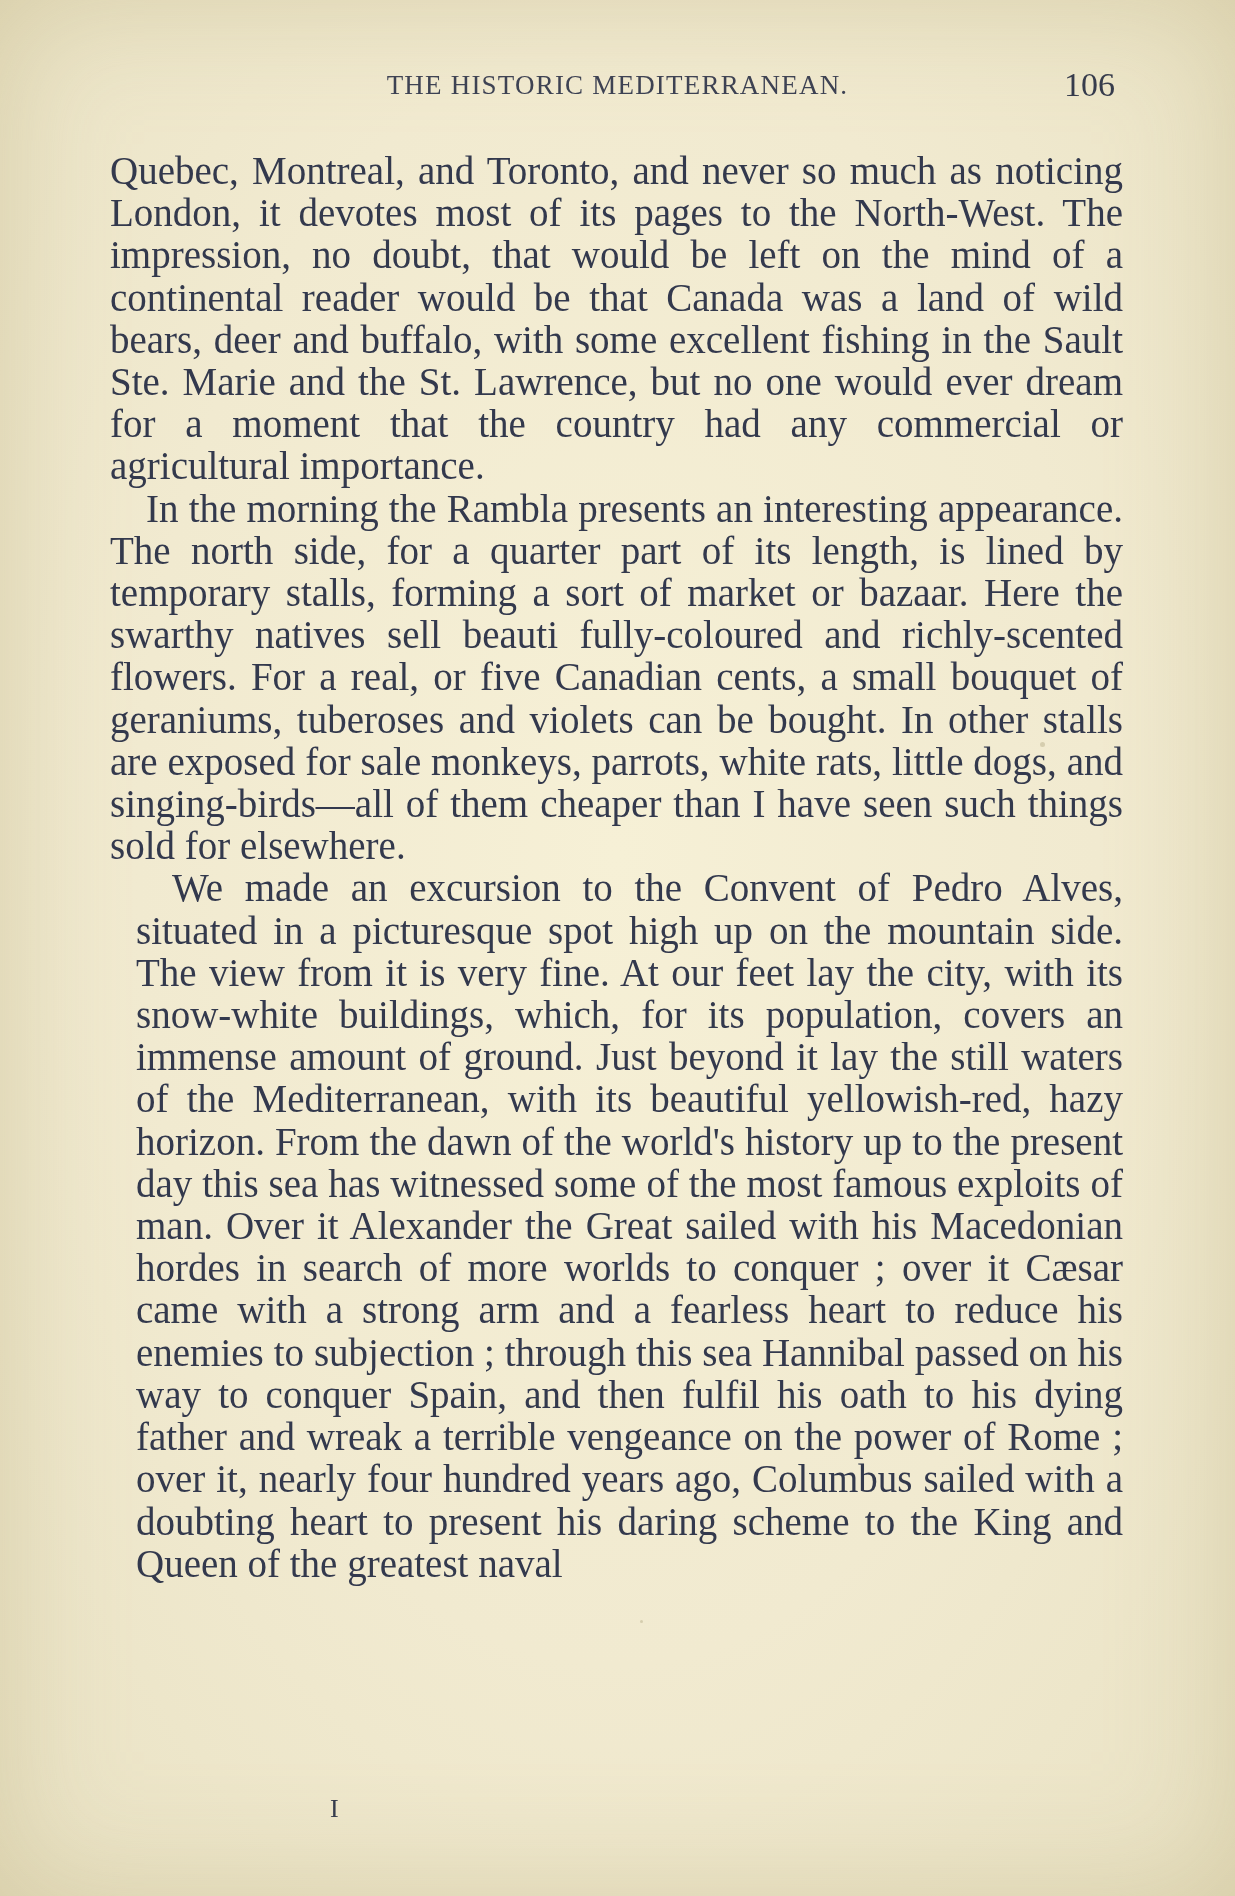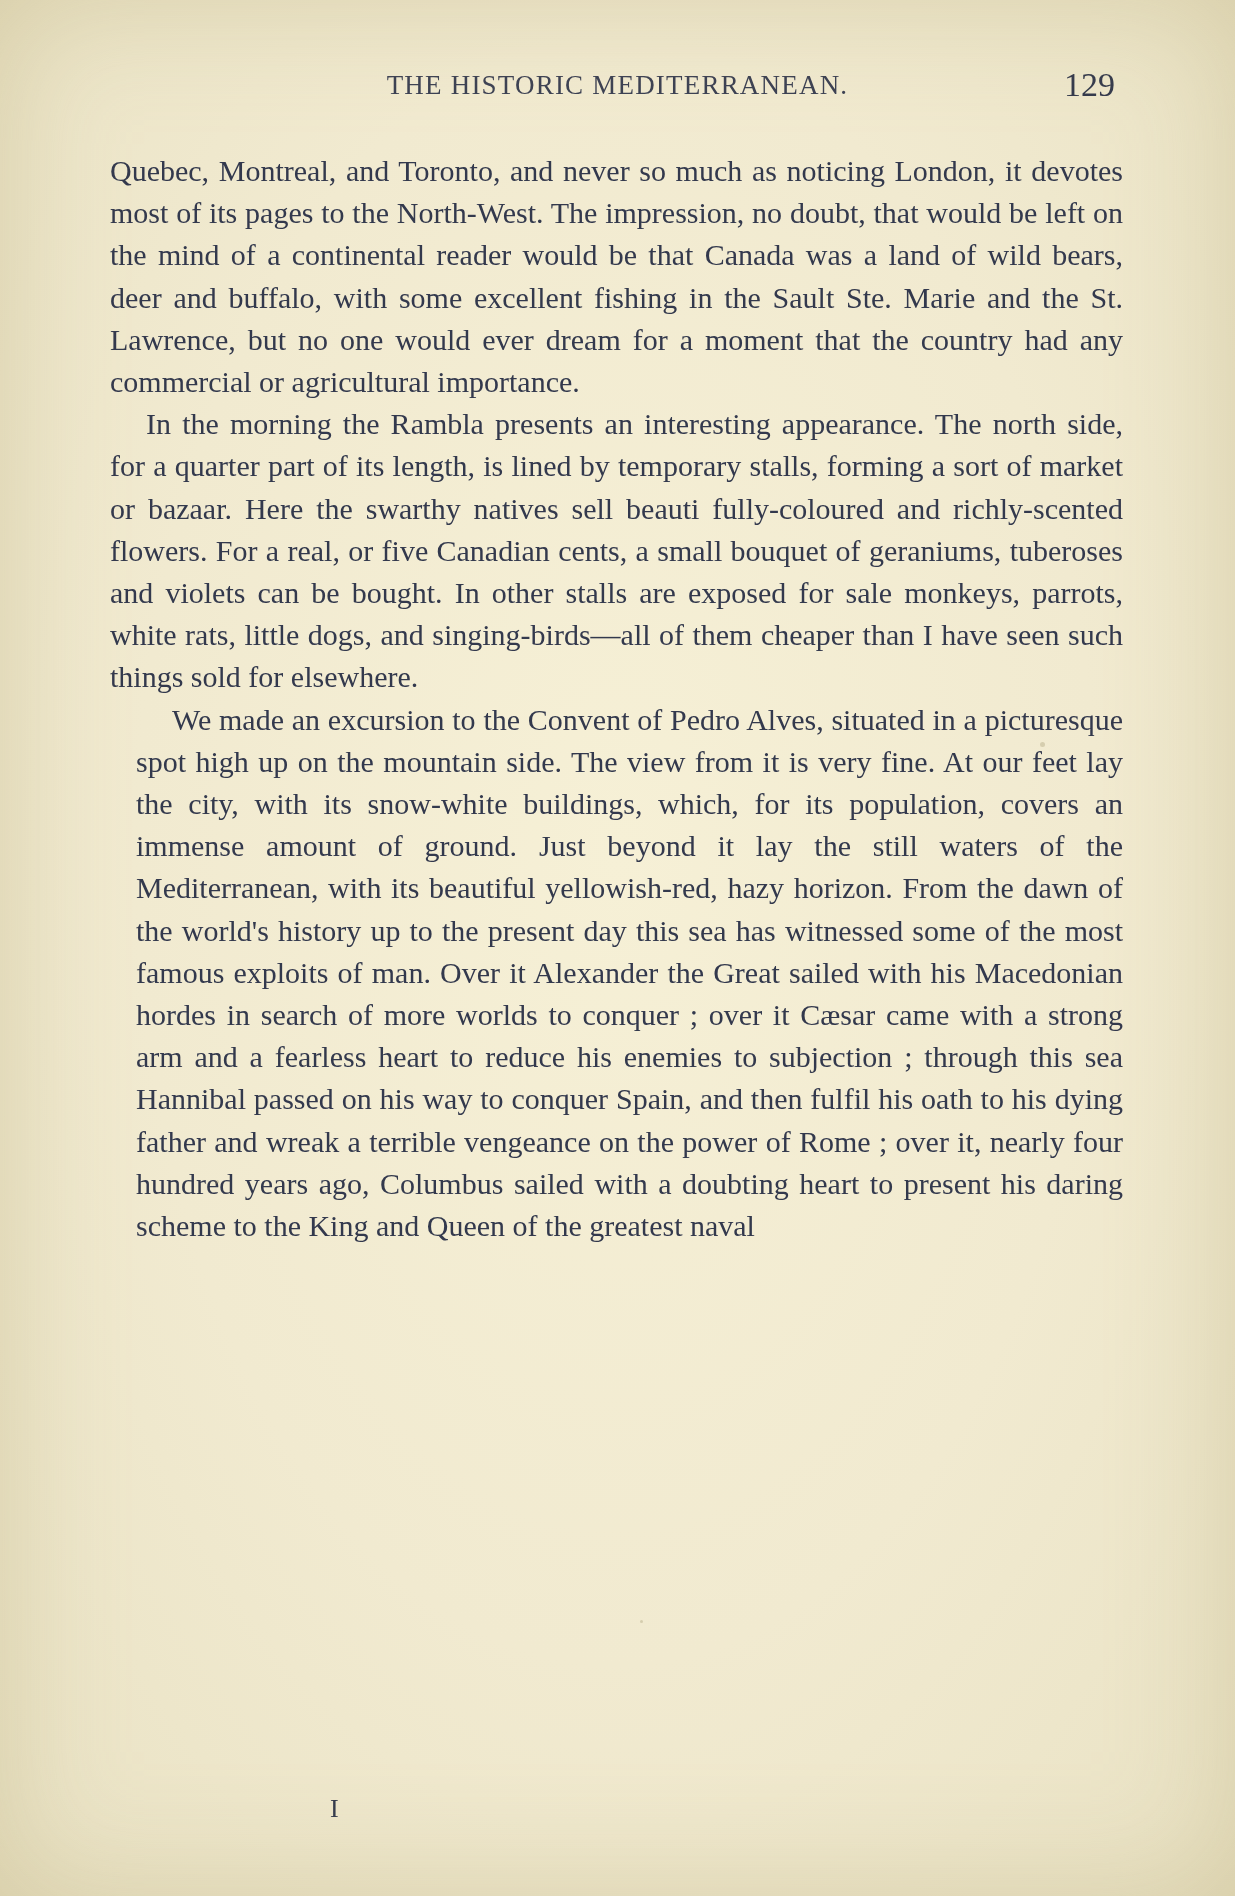--- a/index.html
+++ b/index.html
@@ -50,21 +50,21 @@
   .folio {
     position: absolute;
     right: 20px;
     top: -4px;
     font-size: 34px;
     color: #32384b;
     font-family: "Liberation Serif", serif;
   }
   .body-text {
     margin-top: 24px;
-    font-size: 30px;
+    font-size: 39px;
     line-height: 42.2px;
     color: #33394d;
     text-align: justify;
     text-justify: inter-word;
     -webkit-hyphens: none;
     hyphens: none;
     padding: 0 12px 0 10px;
   }
   .body-text p {
     margin: 0;
@@ -99,21 +99,21 @@
   }
 </style>
 </head>
 <body>
 
 <div class="page">
   <div class="page-inner">
 
     <div class="header">
       <div class="running-head">The Historic Mediterranean.</div>
-      <div class="folio">129</div>
+      <div class="folio">106</div>
     </div>
 
     <div class="body-text">
       <p class="first">Quebec, Montreal, and Toronto, and never so much as noticing London, it devotes most of its pages to the North-West. The impression, no doubt, that would be left on the mind of a continental reader would be that Canada was a land of wild bears, deer and buffalo, with some excellent fishing in the Sault Ste. Marie and the St. Lawrence, but no one would ever dream for a moment that the country had any commercial or agricultural importance.</p>
       <p>In the morning the Rambla presents an interesting appearance. The north side, for a quarter part of its length, is lined by temporary stalls, forming a sort of market or bazaar. Here the swarthy natives sell beauti fully-coloured and richly-scented flowers. For a real, or five Canadian cents, a small bouquet of geraniums, tuberoses and violets can be bought. In other stalls are exposed for sale monkeys, parrots, white rats, little dogs, and singing-birds—all of them cheaper than I have seen such things sold for elsewhere.</p>
       <p>We made an excursion to the Convent of Pedro Alves, situated in a picturesque spot high up on the mountain side. The view from it is very fine. At our feet lay the city, with its snow-white buildings, which, for its population, covers an immense amount of ground. Just beyond it lay the still waters of the Mediterranean, with its beautiful yellowish-red, hazy horizon. From the dawn of the world's history up to the present day this sea has witnessed some of the most famous exploits of man. Over it Alexander the Great sailed with his Macedonian hordes in search of more worlds to conquer ; over it Cæsar came with a strong arm and a fearless heart to reduce his enemies to subjection ; through this sea Hannibal passed on his way to conquer Spain, and then fulfil his oath to his dying father and wreak a terrible vengeance on the power of Rome ; over it, nearly four hundred years ago, Columbus sailed with a doubting heart to present his daring scheme to the King and Queen of the greatest naval</p>
     </div>
 
     <div class="signature">I</div>
   </div>

